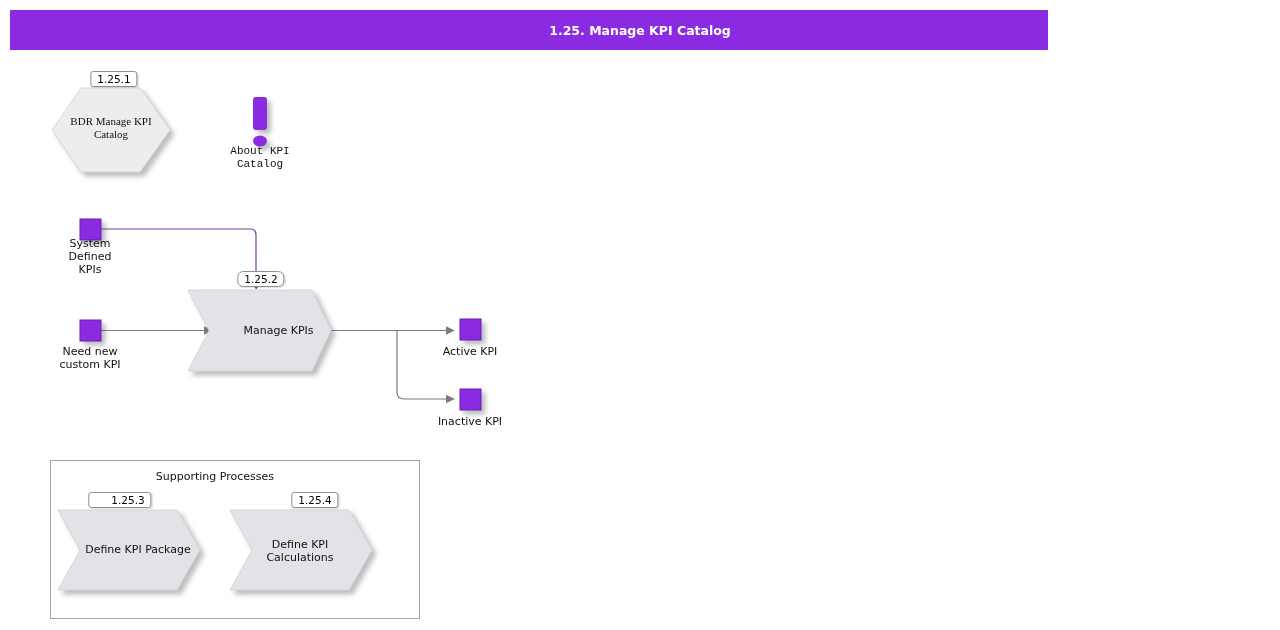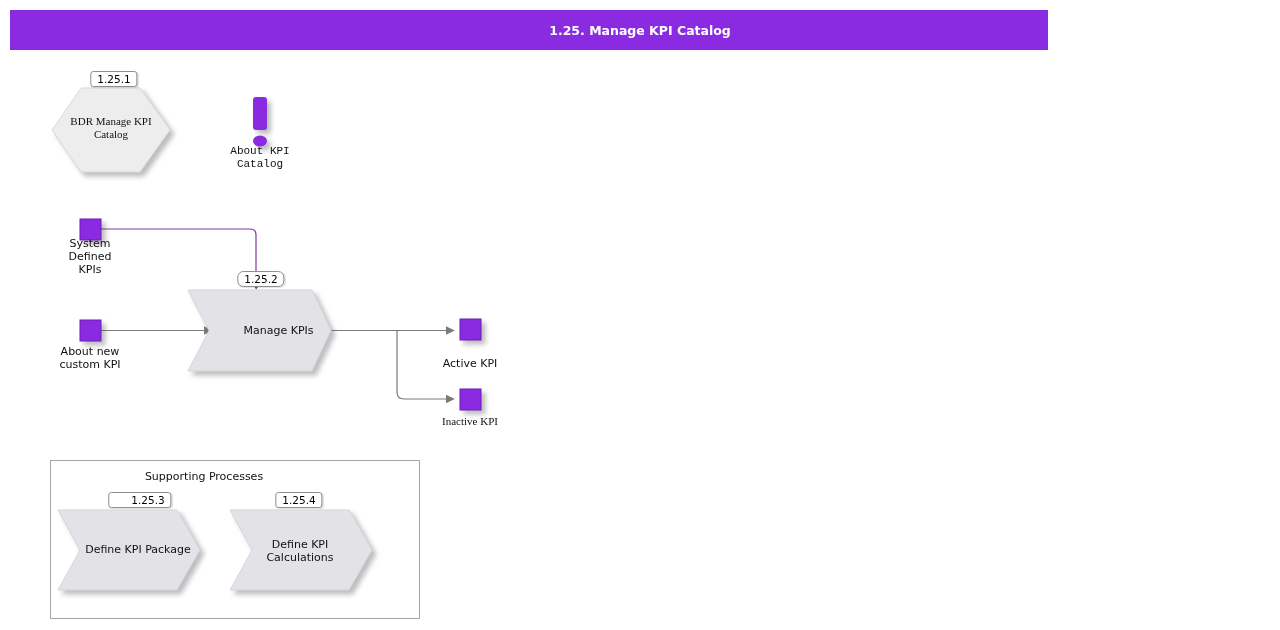--- a/index.html
+++ b/index.html
@@ -100,42 +100,42 @@
     <rect class="sh" x="80" y="320" width="21" height="21" fill="#8a2be2" stroke="#6d1db5" stroke-width="1"></rect>
     <rect class="sh" x="460" y="319" width="21" height="21" fill="#8a2be2" stroke="#6d1db5" stroke-width="1"></rect>
     <rect class="sh" x="460" y="389" width="21" height="21" fill="#8a2be2" stroke="#6d1db5" stroke-width="1"></rect>
 
     <polygon class="sh" points="58,510 177,510 200,550 177,590 58,590 80,550" fill="#e2e2e7" stroke="#d5d5db" stroke-width="1"></polygon>
     <polygon class="sh" points="230,510 349,510 372,550 349,590 230,590 252,550" fill="#e2e2e7" stroke="#d5d5db" stroke-width="1"></polygon>
   </svg>
 
   <div class="badge" style="left:114px; top:71px;">1.25.1</div>
   <div class="badge" style="left:261px; top:271px;border-radius:6px;">1.25.2</div>
-  <div class="badge" style="left:140px; top:492px;padding-left:22px;">1.25.3</div>
-  <div class="badge" style="left:299px; top:492px;">1.25.4</div>
+  <div class="badge" style="left:120px; top:492px;padding-left:22px;">1.25.3</div>
+  <div class="badge" style="left:315px; top:492px;">1.25.4</div>
 
   <div class="lbl" style="left:51px; top:115px; width:120px;font-family:Liberation Serif, serif;">BDR Manage KPI
 Catalog</div>
 
   <div class="lbl" style="left:215px; top:145px; width:90px;font-family:Liberation Mono, monospace;">About KPI
 Catalog</div>
 
   <div class="lbl" style="left:50px; top:237px; width:80px;">System
 Defined
 KPIs</div>
 
-  <div class="lbl" style="left:48px; top:345px; width:84px;">About new
+  <div class="lbl" style="left:48px; top:345px; width:84px;">Need new
 custom KPI</div>
 
   <div class="lbl" style="left:205px; top:324px; width:115px;margin-left:16px;">Manage KPIs</div>
 
-  <div class="lbl" style="left:430px; top:345px; width:80px;margin-top:12px;">Active KPI</div>
+  <div class="lbl" style="left:430px; top:345px; width:80px;">Active KPI</div>
 
-  <div class="lbl" style="left:430px; top:415px; width:80px;font-family:Liberation Serif, serif;">Inactive KPI</div>
+  <div class="lbl" style="left:430px; top:415px; width:80px;">Inactive KPI</div>
 
-  <div class="lbl" style="left:134px; top:470px; width:140px;">Supporting Processes</div>
+  <div class="lbl" style="left:134px; top:470px; width:140px;text-align:right;">Supporting Processes</div>
 
   <div class="lbl" style="left:73px; top:543px; width:130px;text-align:center;">Define KPI Package</div>
 
   <div class="lbl" style="left:245px; top:538px; width:110px;">Define KPI
 Calculations</div>
 
 </div>
 
 </body></html>

